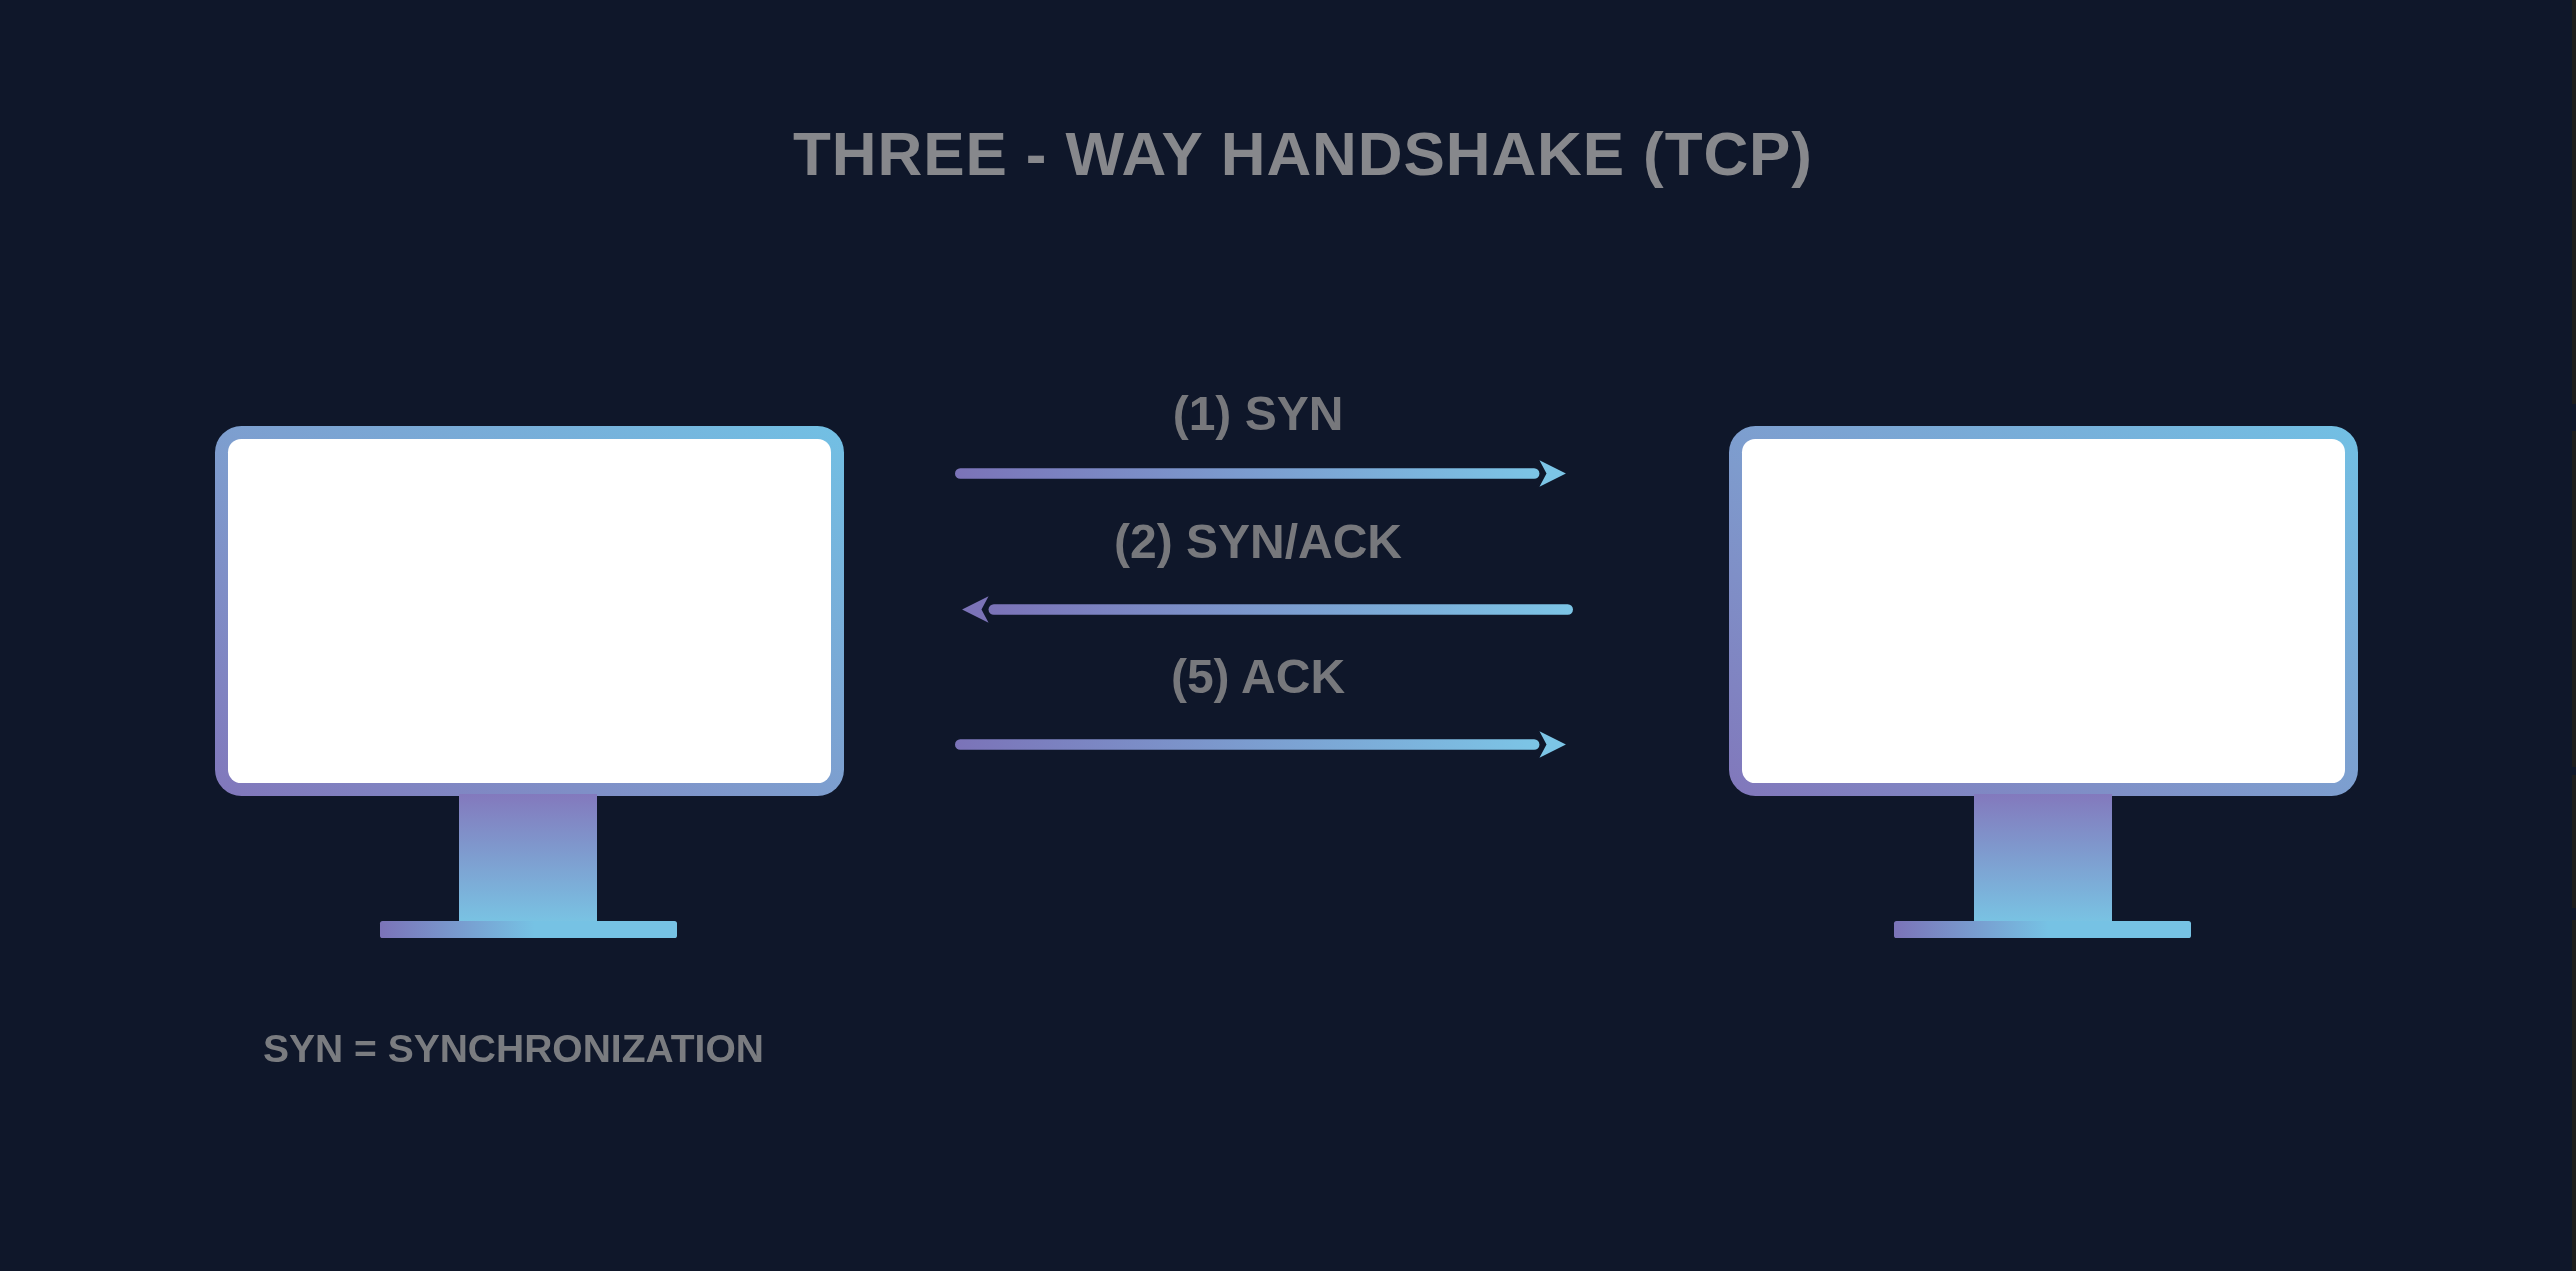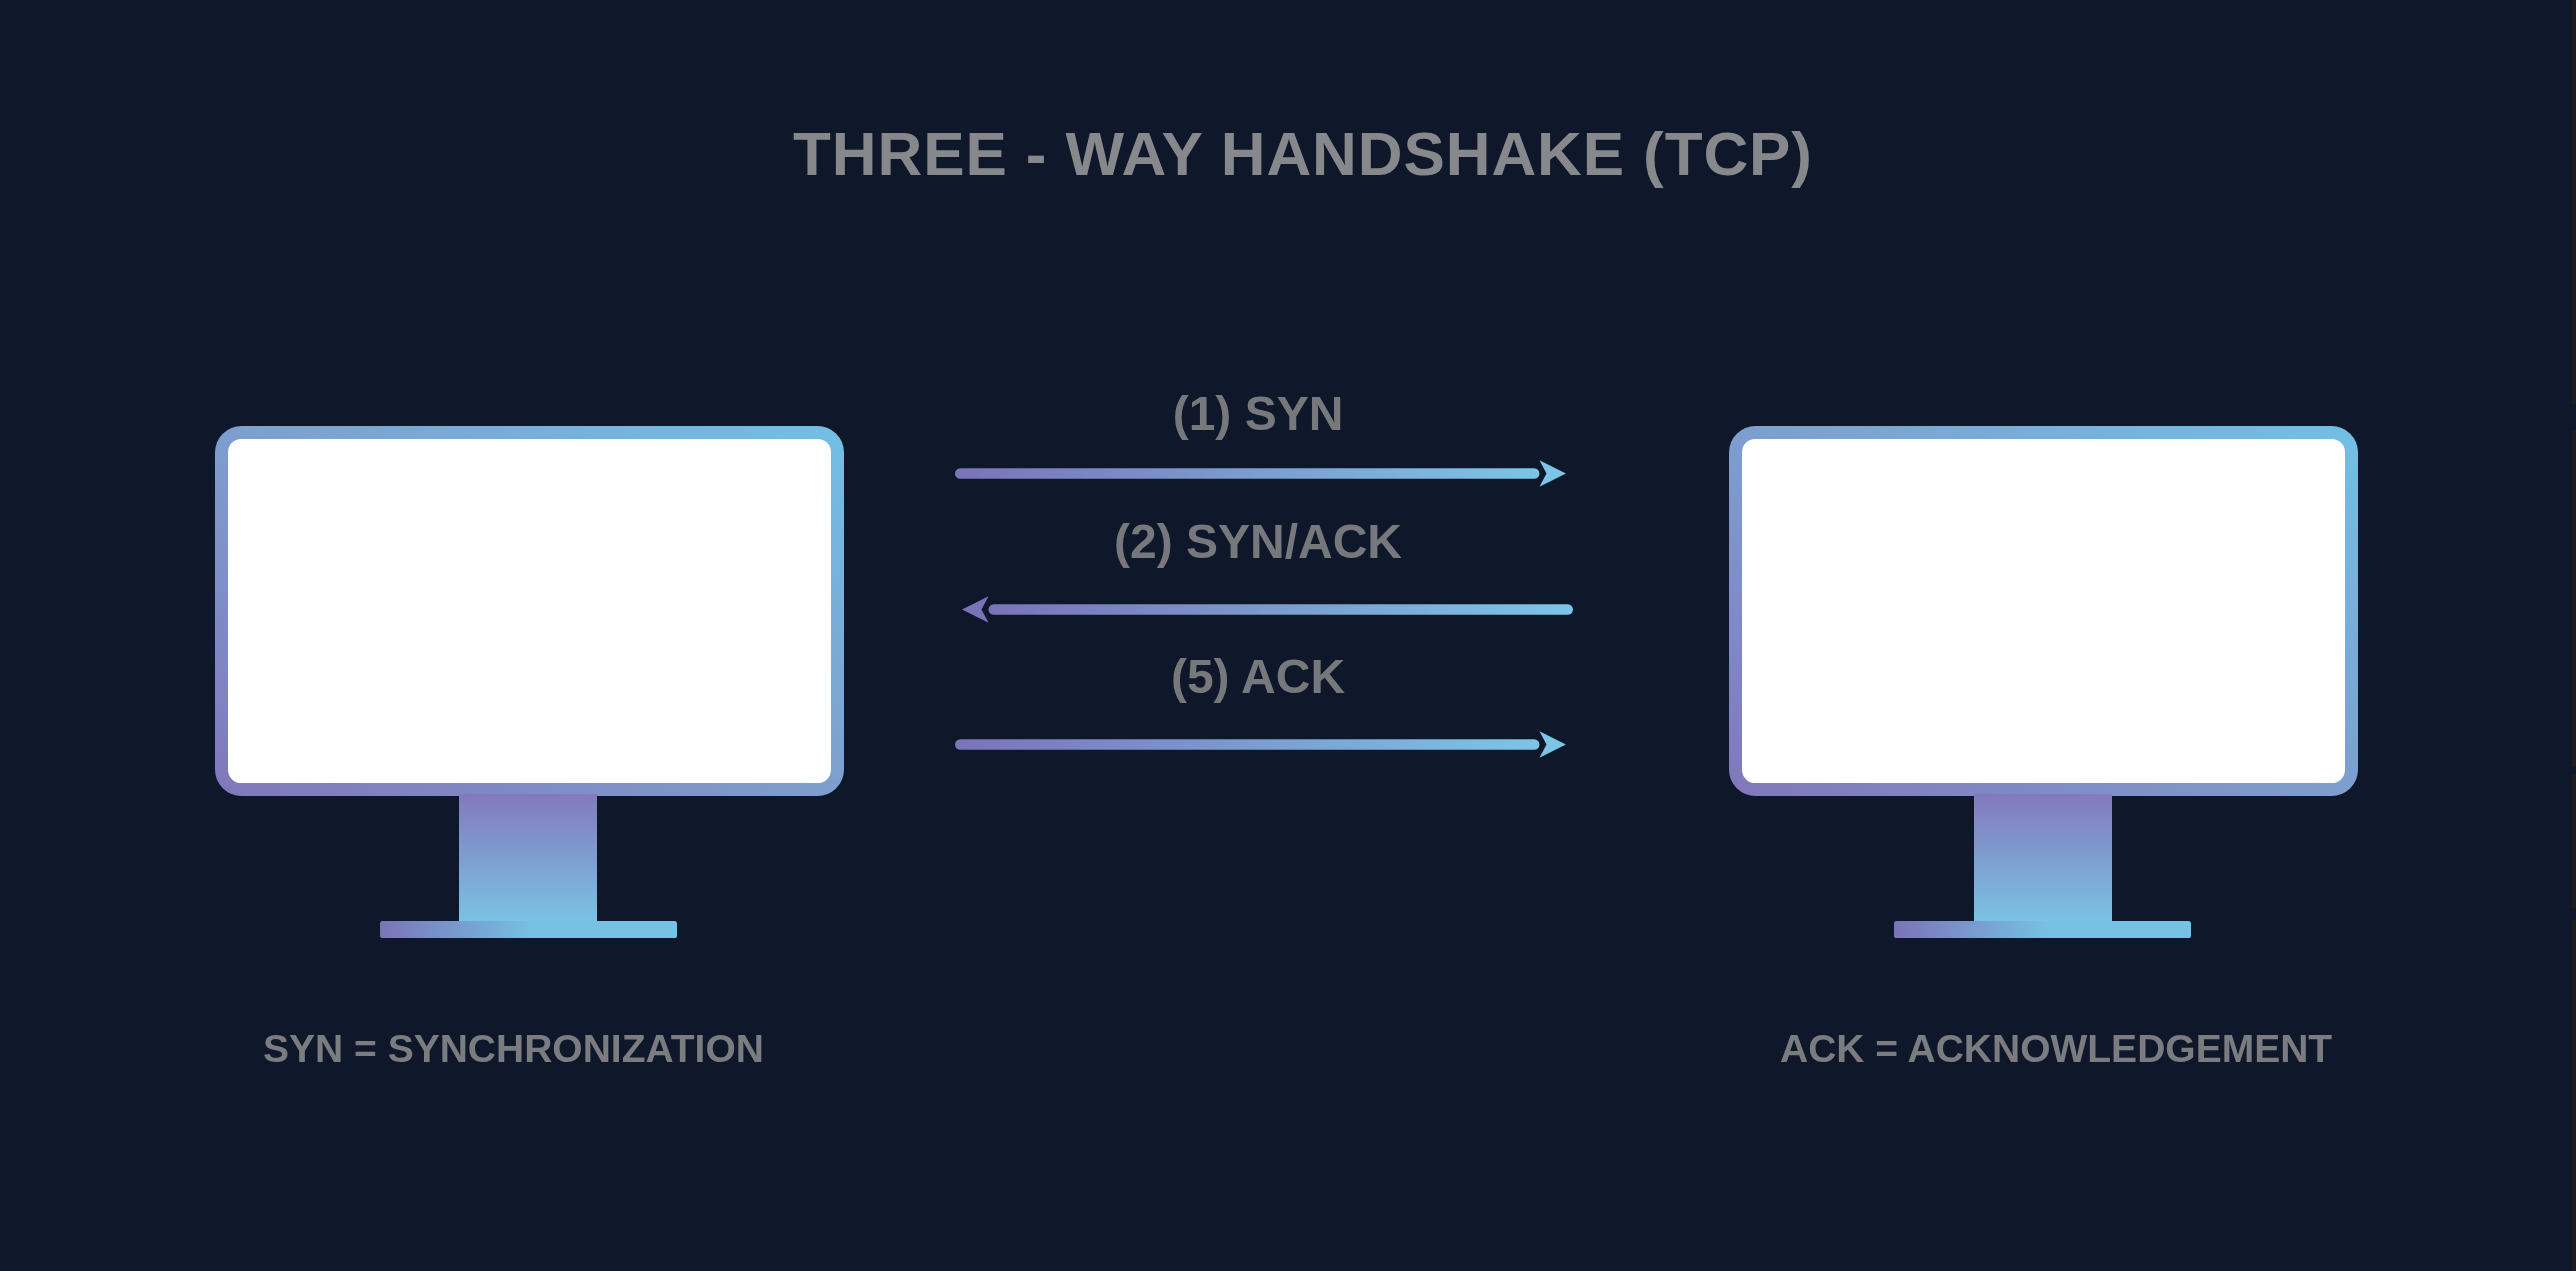--- a/index.html
+++ b/index.html
@@ -141,21 +141,20 @@
       <linearGradient id="g3" x1="0" y1="0" x2="1" y2="0">
         <stop offset="0" stop-color="#7b73b8"></stop>
           <stop offset="1" stop-color="#7cc5e6"></stop>
       </linearGradient>
     </defs>
     <rect x="0" y="24" width="662" height="12" rx="6" fill="url(#g3)"></rect>
     <polygon points="662,15 692,30 662,45 670,30" fill="#7cc5e6"></polygon>
   </svg>
 
   <div class="caption" style="left:263px;">SYN = SYNCHRONIZATION</div>
-  <div class="caption" style="left:1780px;">ACK = ACKNOWLEDGEMENT</div>
 
   <div class="edge-mark" style="top:0; height:404px;"></div>
   <div class="edge-mark" style="top:431px; height:336px;"></div>
   <div class="edge-mark" style="top:775px; height:133px;"></div>
   <div class="edge-mark" style="top:920px; height:351px;"></div>
 
 </div>
 
 
 </body></html>

